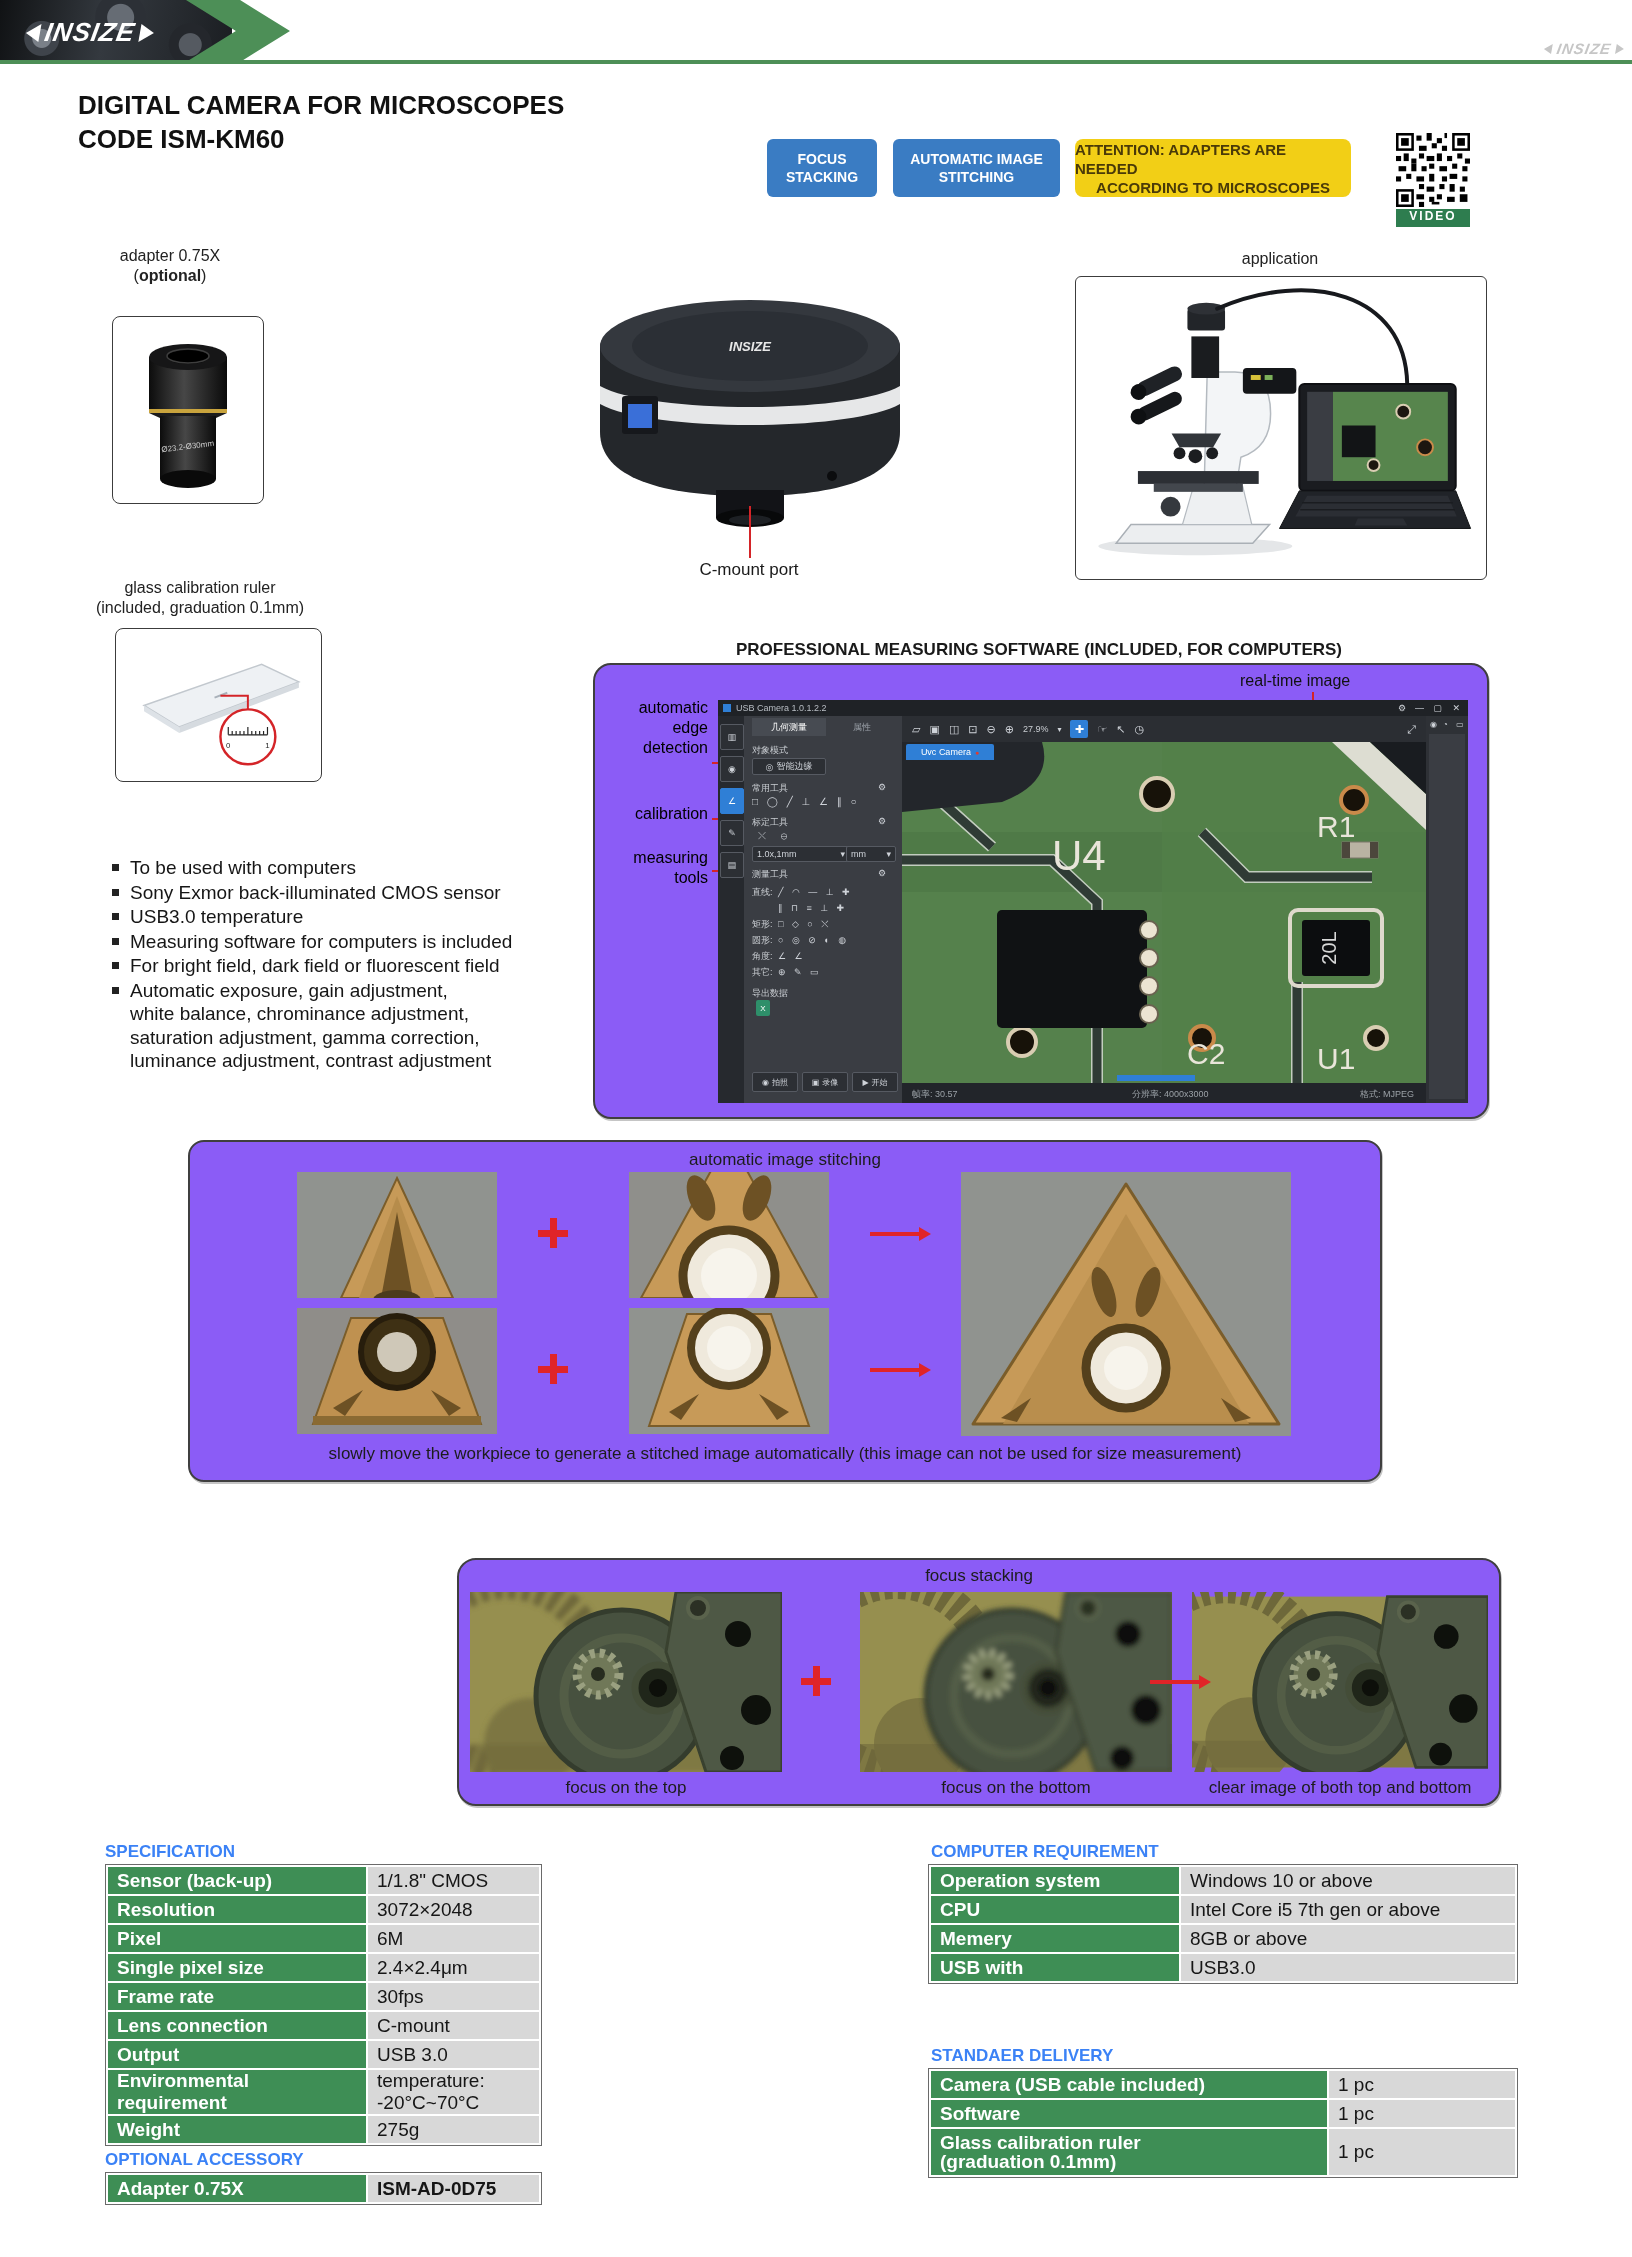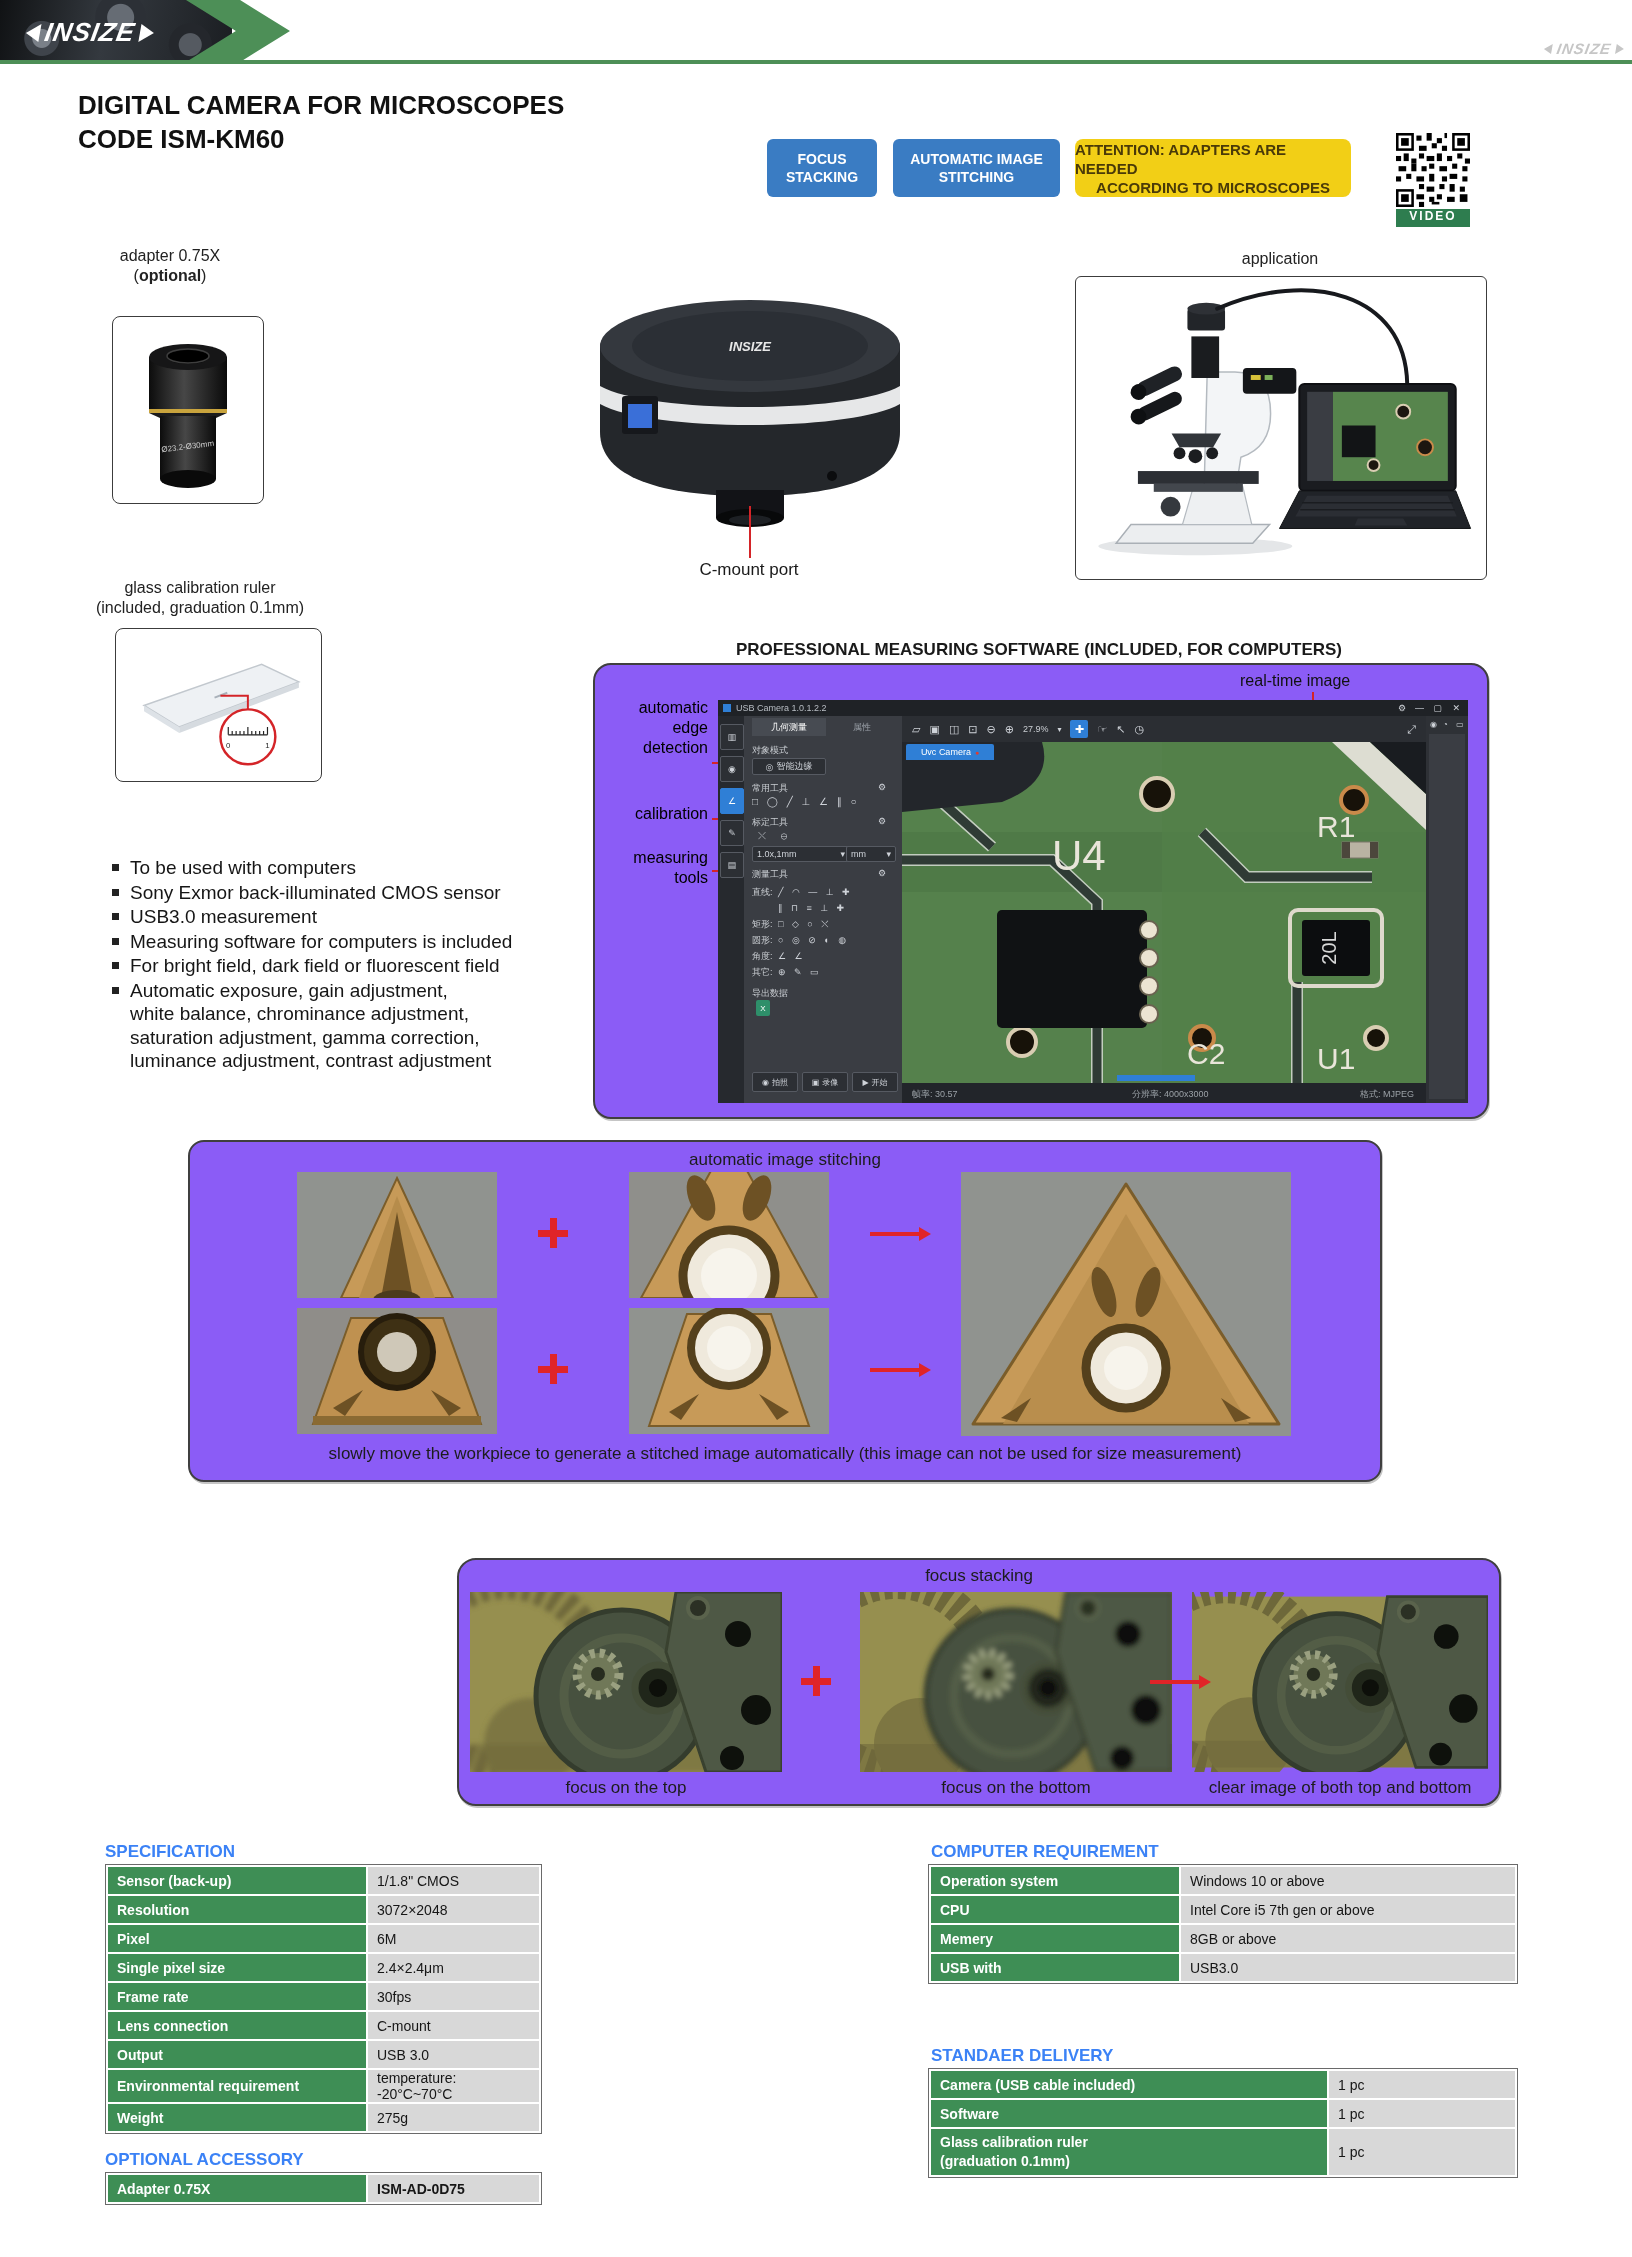--- a/index.html
+++ b/index.html
@@ -62,21 +62,21 @@
   .red-plus::after{content:"";position:absolute;left:0;top:12px;width:30px;height:7px;background:#e02428}
   .red-arrow{position:absolute;height:4px;background:#e02428}
   .red-arrow::after{content:"";position:absolute;right:-11px;top:-5px;width:0;height:0;
     border-left:12px solid #e02428;border-top:7px solid transparent;border-bottom:7px solid transparent}
   .pcap{font-size:17px;color:#1c1c1c;text-align:center}
 
   
   .tbl-h{position:absolute;font-weight:bold;font-size:17px;color:#3b82f6}
   .tblwrap{position:absolute;border:1.5px solid #6a6a6a;background:#fff}
   .gtable{border-collapse:separate;border-spacing:2px;width:100%}
-  .gtable td{height:27px;font-size:14px;padding:0 9px;vertical-align:middle}
+  .gtable td{height:27px;font-size:19px;padding:0 9px;vertical-align:middle}
   .tl{background:#3e8e55;color:#fff;font-weight:bold}
   .tv{background:#d8d8d8;color:#161616}
   .bold{font-weight:bold}
 </style>
 </head>
 <body>
 
 <div id="page">
 
   <div class="abs" id="hdr-photo">
@@ -281,21 +281,21 @@
     <div class="fi">
         <span class="sq"></span>
         <span>To be used with computers</span>
       </div>
     <div class="fi">
         <span class="sq"></span>
         <span>Sony Exmor back-illuminated CMOS sensor</span>
       </div>
     <div class="fi">
         <span class="sq"></span>
-        <span>USB3.0 measurement</span>
+        <span>USB3.0 temperature</span>
       </div>
     <div class="fi">
         <span class="sq"></span>
         <span>Measuring software for computers is included</span>
       </div>
     <div class="fi">
         <span class="sq"></span>
         <span>For bright field, dark field or fluorescent field</span>
       </div>
     <div class="fi">

